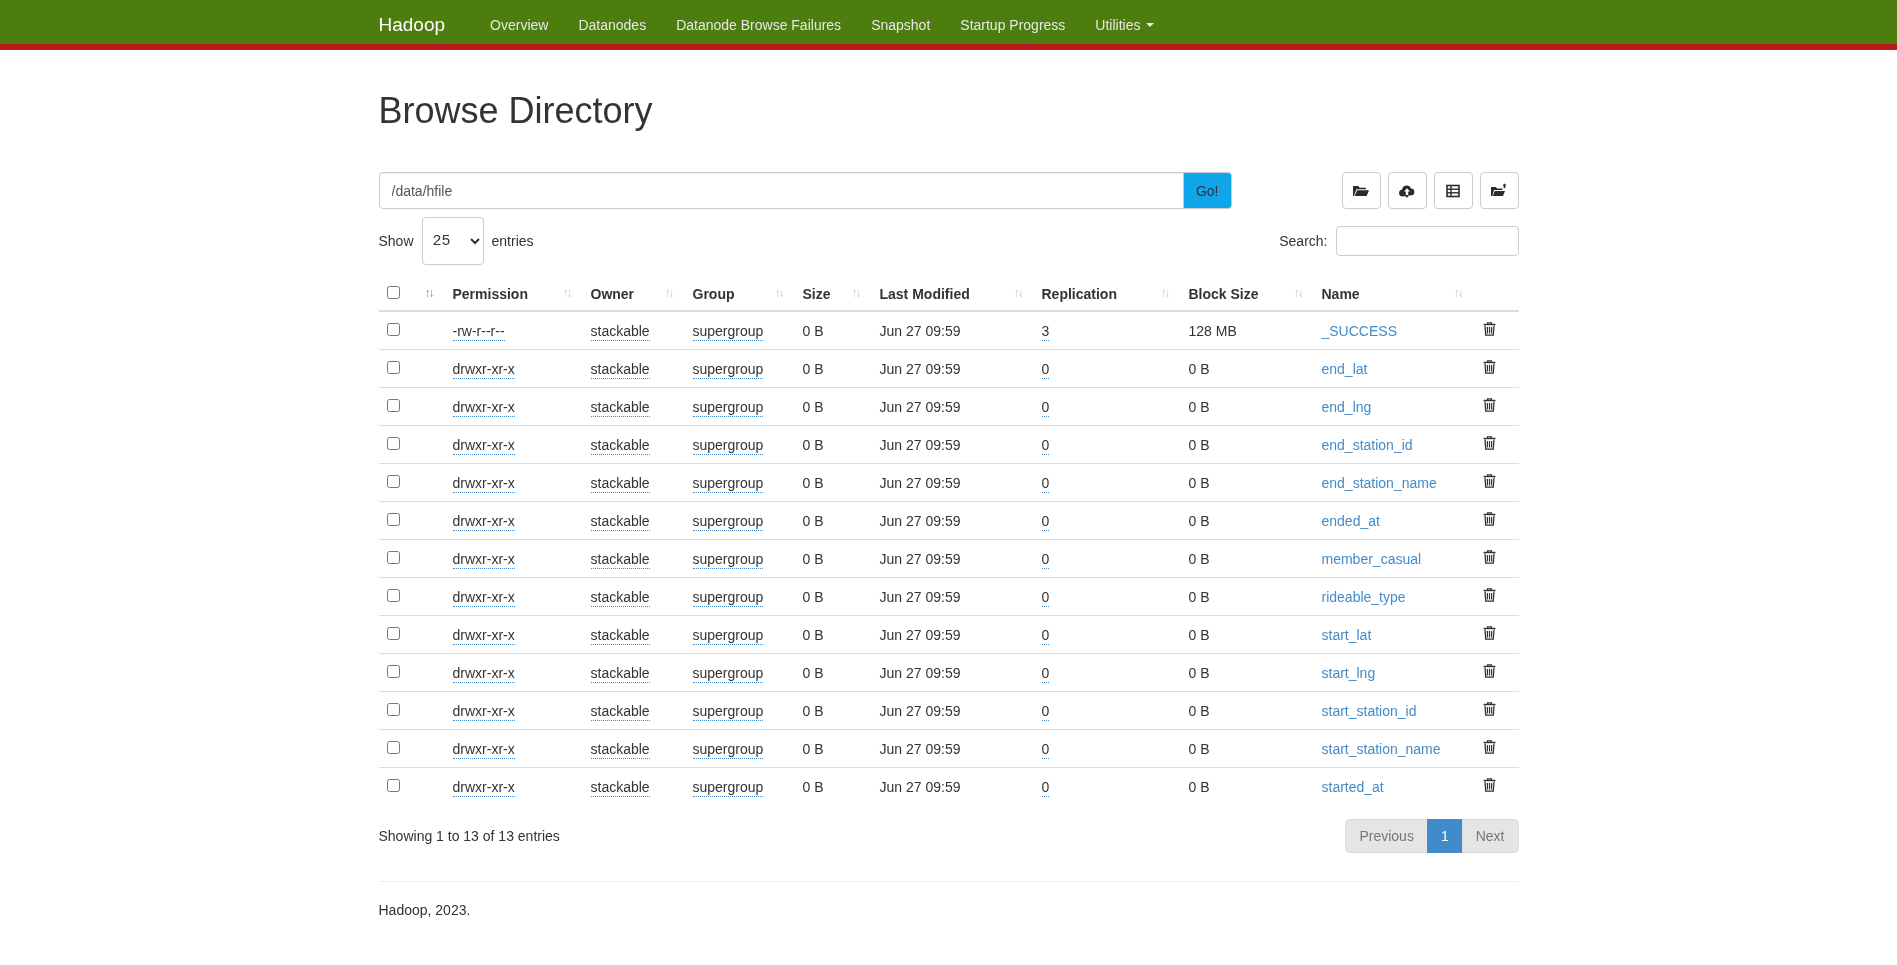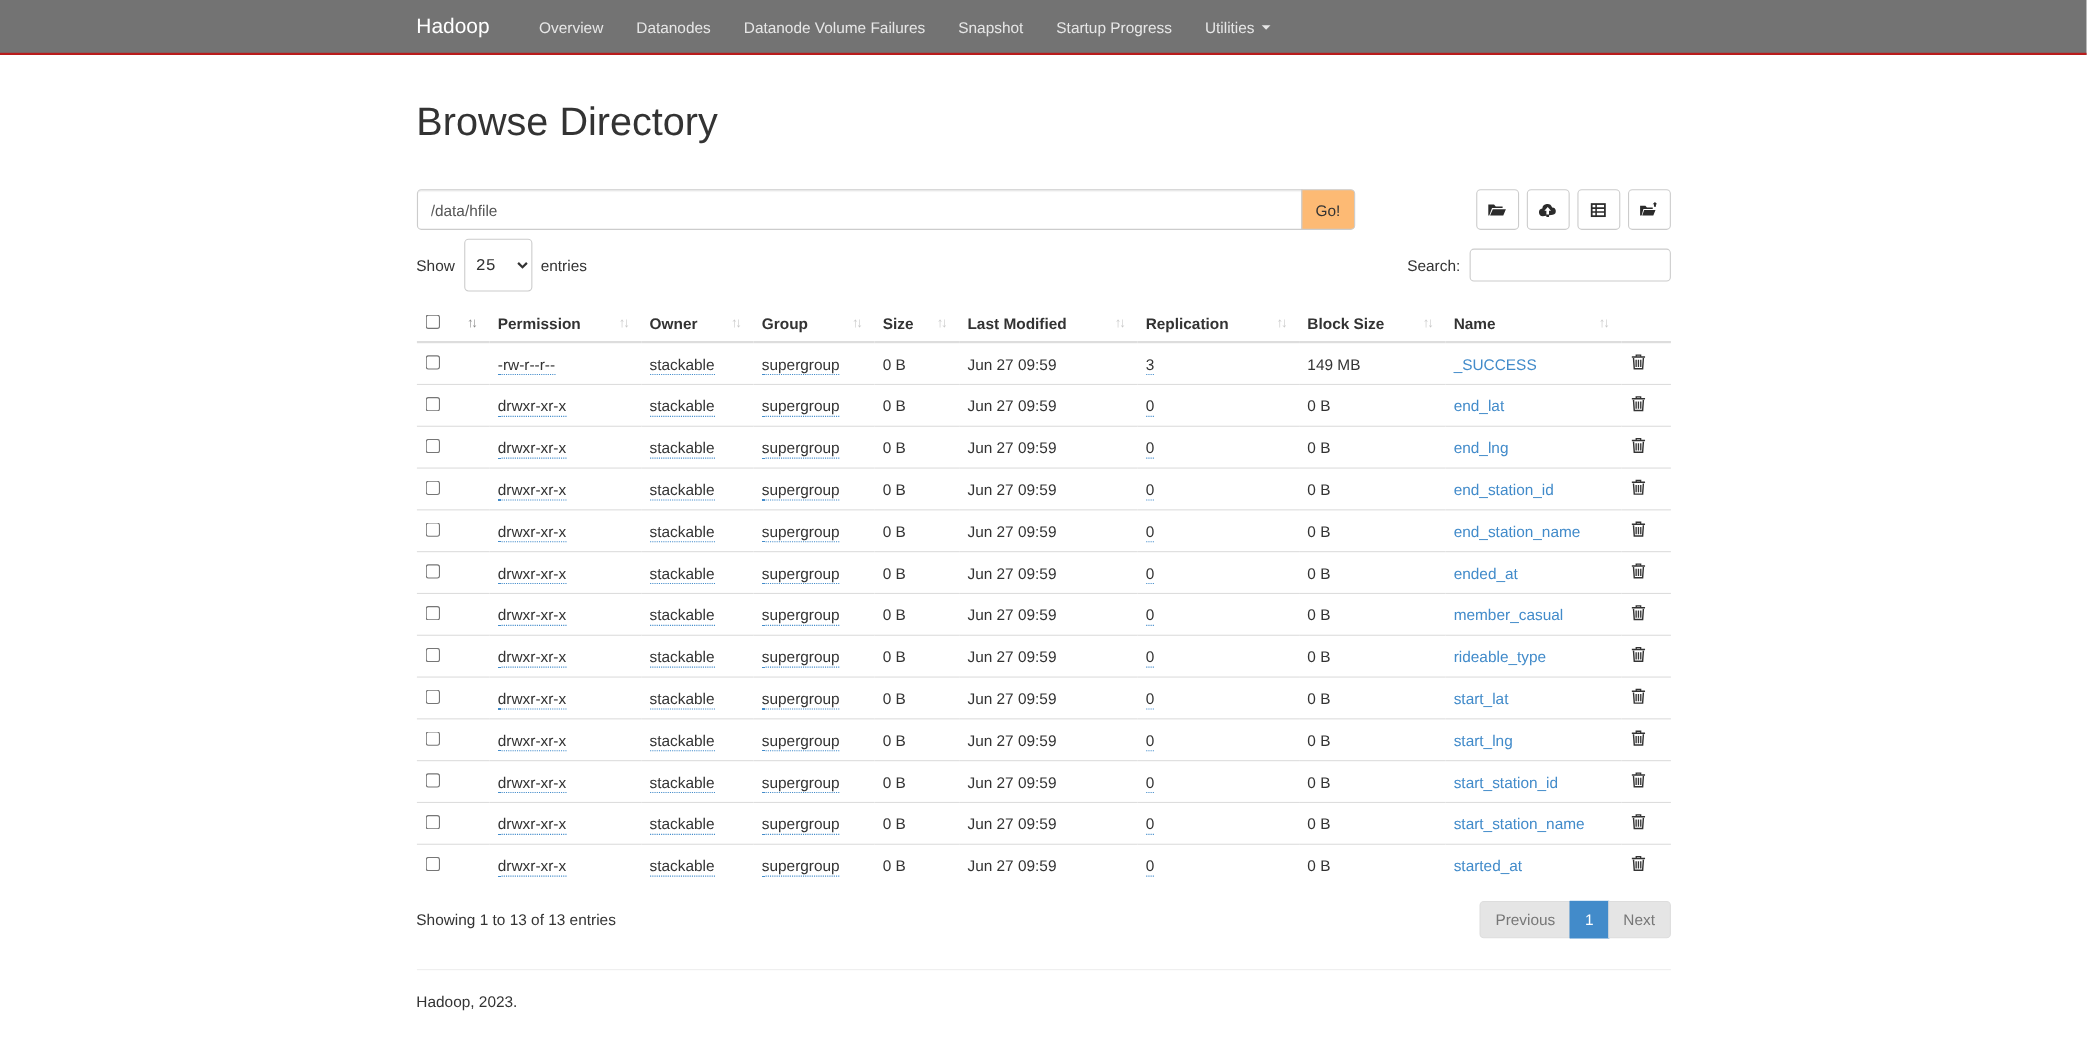--- a/index.html
+++ b/index.html
@@ -1,38 +1,38 @@
 <!DOCTYPE html>
 <html><head>
 <meta charset="utf-8">
 <style>
   * { margin:0; padding:0; box-sizing:border-box; }
   html,body { width:100%; background:#fff; font-family:"Liberation Sans", sans-serif; color:#333; }
   body { min-height:965px; }
 
   
-  .navbar { height:50px; background:#737373; border-bottom:2px solid #b91c1c; }
+  .navbar { height:50px; background:#4d7c0f; border-bottom:6px solid #b91c1c; }
   .navbar-inner { width:1170px; margin:0 auto; padding:0 15px; display:flex; align-items:stretch; }
   .brand { display:flex; align-items:center; padding:0 15px 0 0; color:#ffffff; font-size:19px; text-decoration:none; cursor:pointer; }
   .nav-links { display:flex; list-style:none; margin-left:15px; }
   .nav-links li a { display:flex; align-items:center; height:50px; padding:0 15px; color:#e7e7e7; font-size:14px; text-decoration:none; cursor:pointer; }
   .caret { display:inline-block; margin-left:6px; width:0; height:0; border-left:4px solid transparent; border-right:4px solid transparent; border-top:4px solid #e7e7e7; }
 
   
   .container { width:1170px; margin:0 auto; padding:0 15px; }
   h1.page-title { font-size:36px; font-weight:500; color:#333; margin:40px 0 20px 0; }
 
   
   .path-row { margin-top:40px; display:flex; align-items:flex-start;justify-content:space-between; }
   .input-group { display:flex; width:853px; }
   .path-input { flex:1; height:37px; padding:6px 12px; font-size:14px; color:#555;
     border:1px solid #ccc; border-radius:4px 0 0 4px; outline:none;
     box-shadow:inset 0 1px 1px rgba(0,0,0,.075); font-family:"Liberation Sans", sans-serif; }
   .go-btn { height:37px; padding:6px 12px; margin-left:-1px; font-size:14px; color:#333;
-    background:#fdba74; border:1px solid #ccc; border-radius:0 4px 4px 0; cursor:pointer; font-family:"Liberation Sans", sans-serif; }
+    background:#0ea5e9; border:1px solid #ccc; border-radius:0 4px 4px 0; cursor:pointer; font-family:"Liberation Sans", sans-serif; }
   .toolbar { display:flex; margin-left:40px; }
   .icon-btn { width:39px; height:37px; margin-left:7px; background:#fff; border:1px solid #ccc; border-radius:4px;
     display:flex; align-items:center; justify-content:center; cursor:pointer; }
   .icon-btn:first-child { margin-left:0; }
   .icon-btn svg { display:block; }
 
   
   .table-controls { margin-top:8px; display:flex; justify-content:space-between; align-items:center; font-size:14px; }
   .length-ctl { display:flex; align-items:center; gap:8px; }
   .length-select { height:48px; min-width:62px; font-size:15px; color:#333; border:1px solid #ccc; border-radius:4px;
@@ -74,21 +74,21 @@
   <div class="navbar-inner">
     <a class="brand">Hadoop</a>
     <ul class="nav-links">
       <li>
           <a>Overview</a>
         </li>
       <li>
           <a>Datanodes</a>
         </li>
       <li>
-          <a>Datanode Volume Failures</a>
+          <a>Datanode Browse Failures</a>
         </li>
       <li>
           <a>Snapshot</a>
         </li>
       <li>
           <a>Startup Progress</a>
         </li>
       <li>
           <a>
             <span>Utilities</span>
@@ -189,21 +189,21 @@
     </thead>
     <tbody>
         <tr>
       <td class="col-check"><input type="checkbox" style=""></td>
       <td><span class="dotted">-rw-r--r--</span></td>
       <td><span class="dotted">stackable</span></td>
       <td><span class="dotted">supergroup</span></td>
       <td><span>0 B</span></td>
       <td><span>Jun 27 09:59</span></td>
       <td><span class="dotted">3</span></td>
-      <td><span>149 MB</span></td>
+      <td><span>128 MB</span></td>
       <td><a class="name-link">_SUCCESS</a></td>
       <td class="col-trash">
         <span class="trash-btn">
           <span>
             <svg width="15" height="16" viewBox="0 0 15 16">
                   <path fill="none" stroke="#333" stroke-width="1.3" d="M3 4.5 L3.7 14.2 L11.3 14.2 L12 4.5"></path>
                   <line x1="1.5" y1="3.5" x2="13.5" y2="3.5" stroke="#333" stroke-width="1.4"></line>
                   <path fill="none" stroke="#333" stroke-width="1.2" d="M5.5 3.3 L5.5 1.8 L9.5 1.8 L9.5 3.3"></path>
                   <line x1="5.4" y1="6" x2="5.4" y2="12.6" stroke="#333" stroke-width="1.2"></line>
                   <line x1="7.5" y1="6" x2="7.5" y2="12.6" stroke="#333" stroke-width="1.2"></line>

